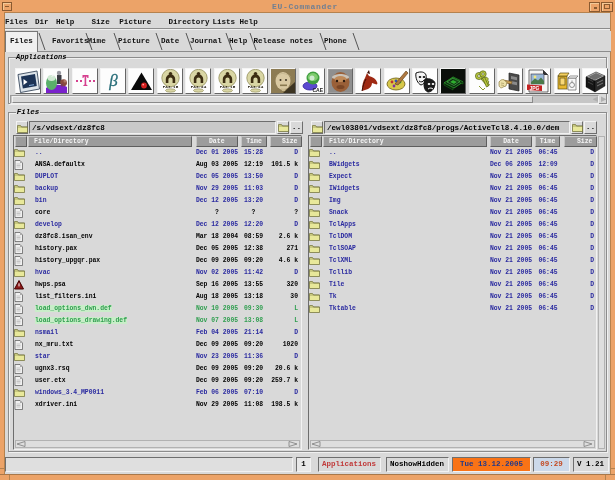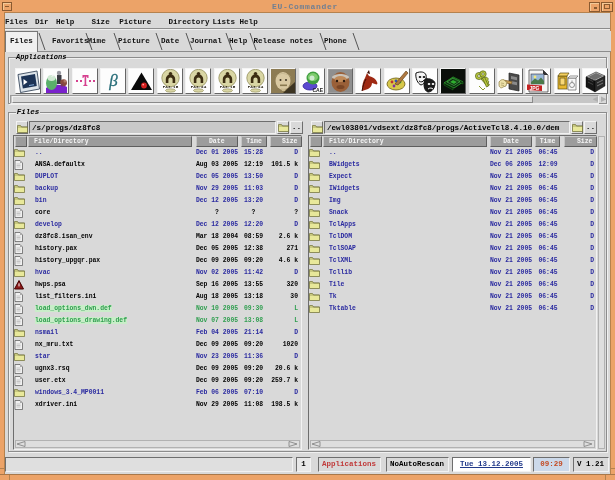--- a/index.html
+++ b/index.html
@@ -269,21 +269,21 @@
     <path d="M7 0.5L1.5 3.2l5.5 2.7z" fill="#b0b0b0"></path>
     <path d="M10 0.5l5.5 2.7-5.5 2.7z" fill="#b0b0b0"></path>
   </svg>
 <div class="abs" style="left:8px;top:112px;width:599px;height:340px;border:1px solid #8c8c8c;box-shadow:inset 1px 1px 0 #f0f0f0, 1px 1px 0 #f0f0f0;"></div>
 <div class="abs" style="left:16px;top:107.5px;width:24px;height:9px;background:#d9d9d9;font:italic bold 7.5px 'Liberation Mono', monospace;color:#000;text-align:center;">Files</div>
 <div class="abs sunken" style="left:13px;top:134.5px;width:289px;height:315px;background:#d9d9d9;"></div>
 <div class="abs raised" style="left:16px;top:121px;width:12px;height:13px;background:#d9d9d9;text-align:center;line-height:0;font-size:0;padding-top:1.5px;"><svg width="11" height="9" viewBox="0 0 11 9">
       <path d="M0.5 8.5v-7h3l1 1.5h6v5.5z" fill="#e8e89a" stroke="#6a6a30" stroke-width="0.7"></path>
       <path d="M0.5 3h10" stroke="#6a6a30" stroke-width="0.5"></path>
     </svg></div>
-<div class="abs sunken" style="left:29px;top:121px;width:247px;height:13px;background:#c9c9c9;font:bold 7.6px 'Liberation Mono', monospace;color:#000;line-height:12px;padding-left:2px;white-space:nowrap;overflow:hidden;">/s/progs/dz8fc8</div>
+<div class="abs sunken" style="left:29px;top:121px;width:247px;height:13px;background:#c9c9c9;font:bold 7.6px 'Liberation Mono', monospace;color:#000;line-height:12px;padding-left:2px;white-space:nowrap;overflow:hidden;">/s/vdsext/dz8fc8</div>
 <div class="abs raised" style="left:277px;top:120.5px;width:12px;height:13px;background:#d9d9d9;text-align:center;line-height:0;font-size:0;padding-top:1.5px;"><svg width="11" height="9" viewBox="0 0 11 9">
       <path d="M0.5 8.5v-7h3l1 1.5h6v5.5z" fill="#e8e89a" stroke="#6a6a30" stroke-width="0.7"></path>
       <path d="M0.5 3h10" stroke="#6a6a30" stroke-width="0.5"></path>
     </svg></div>
 <div class="abs raised" style="left:290px;top:120.5px;width:13px;height:13px;background:#d9d9d9;font:bold 8px 'Liberation Mono', monospace;text-align:center;line-height:9px;">..</div>
 <div class="abs hcell" style="left:15px;top:136px;width:12px;height:11px;"></div>
 <div class="abs hcell" style="left:28px;top:136px;width:164px;height:11px;text-align:left;padding-left:5px;line-height:9px;">File/Directory</div>
 <div class="abs hcell" style="left:195.5px;top:136px;width:42.5px;height:11px;line-height:9px;">Date</div>
 <div class="abs hcell" style="left:241px;top:136px;width:26px;height:11px;line-height:9px;">Time</div>
 <div class="abs hcell" style="left:270px;top:136px;width:31.5px;height:11px;text-align:right;padding-right:3px;line-height:9px;">Size</div>
@@ -619,15 +619,15 @@
   </svg>
 <div class="abs" style="left:598px;top:136px;width:7px;height:313px;background:#dedede;border:1px solid #b2b2b2;"></div>
 <div class="abs" style="left:0px;top:474px;width:615px;height:1px;background:#a8784a;"></div>
 <div class="abs" style="left:9px;top:475px;width:1px;height:5px;background:#b5824e;"></div>
 <div class="abs" style="left:605px;top:475px;width:1px;height:5px;background:#b5824e;"></div>
 <div class="abs" style="left:0px;top:468px;width:4px;height:1px;background:#b5824e;"></div>
 <div class="abs" style="left:611px;top:468px;width:4px;height:1px;background:#b5824e;"></div>
 <div class="abs sunken" style="left:5px;top:457px;width:288px;height:15px;background:#dfdfdf;"></div>
 <div class="abs sunken" style="left:296px;top:457px;width:15px;height:15px;background:#e8e8e8;font:bold 7.5px 'Liberation Mono', monospace;color:#000;text-align:center;line-height:13px;">1</div>
 <div class="abs sunken" style="left:317.5px;top:457px;width:63px;height:15px;background:#d9d9d9;font:bold 7.5px 'Liberation Mono', monospace;color:#c03a3a;text-align:center;line-height:13px;">Applications</div>
-<div class="abs sunken" style="left:385.5px;top:457px;width:63px;height:15px;background:#d9d9d9;font:bold 7.5px 'Liberation Mono', monospace;color:#000;text-align:center;line-height:13px;">NoAutoRescan</div>
-<div class="abs sunken" style="left:452px;top:457px;width:79px;height:15px;background:#ffffff;font:bold 7.5px 'Liberation Mono', monospace;color:#223a8a;text-align:center;line-height:13px;text-decoration:underline;">Tue 13.12.2005</div>
+<div class="abs sunken" style="left:385.5px;top:457px;width:63px;height:15px;background:#d9d9d9;font:bold 7.5px 'Liberation Mono', monospace;color:#000;text-align:center;line-height:13px;">NoshowHidden</div>
+<div class="abs sunken" style="left:452px;top:457px;width:79px;height:15px;background:#f97316;font:bold 7.5px 'Liberation Mono', monospace;color:#223a8a;text-align:center;line-height:13px;">Tue 13.12.2005</div>
 <div class="abs sunken" style="left:533px;top:457px;width:37px;height:15px;background:#ccd9ea;font:bold 7.5px 'Liberation Mono', monospace;color:#c44a22;text-align:center;line-height:13px;">09:29</div>
 <div class="abs sunken" style="left:572.5px;top:457px;width:36px;height:15px;background:#d9d9d9;font:bold 7.5px 'Liberation Mono', monospace;color:#000;text-align:center;line-height:13px;">V 1.21</div>
 </body></html>

